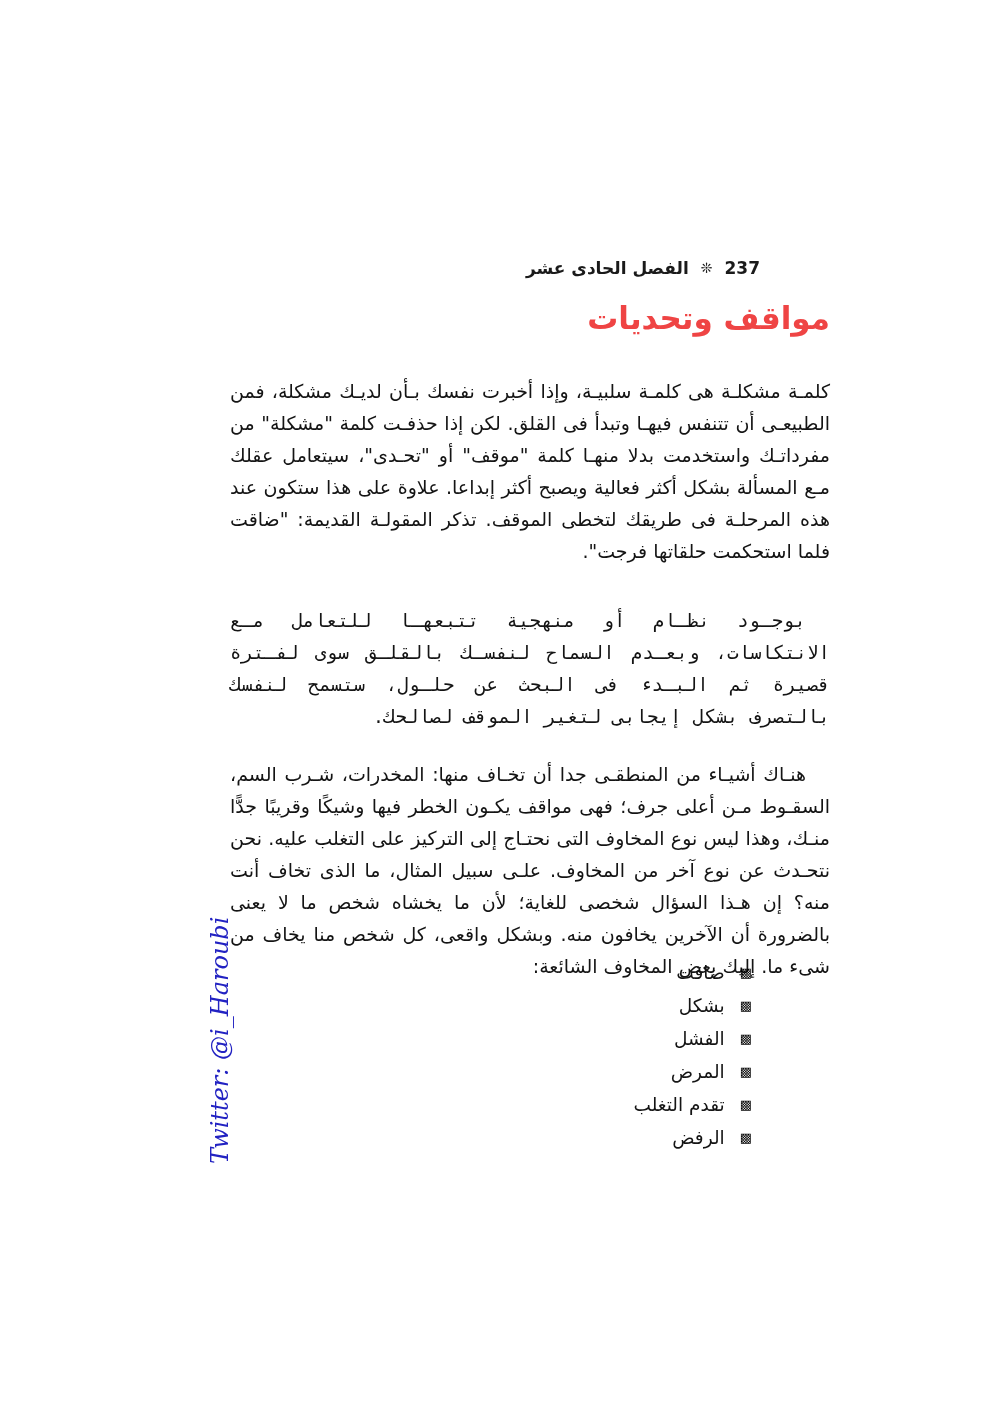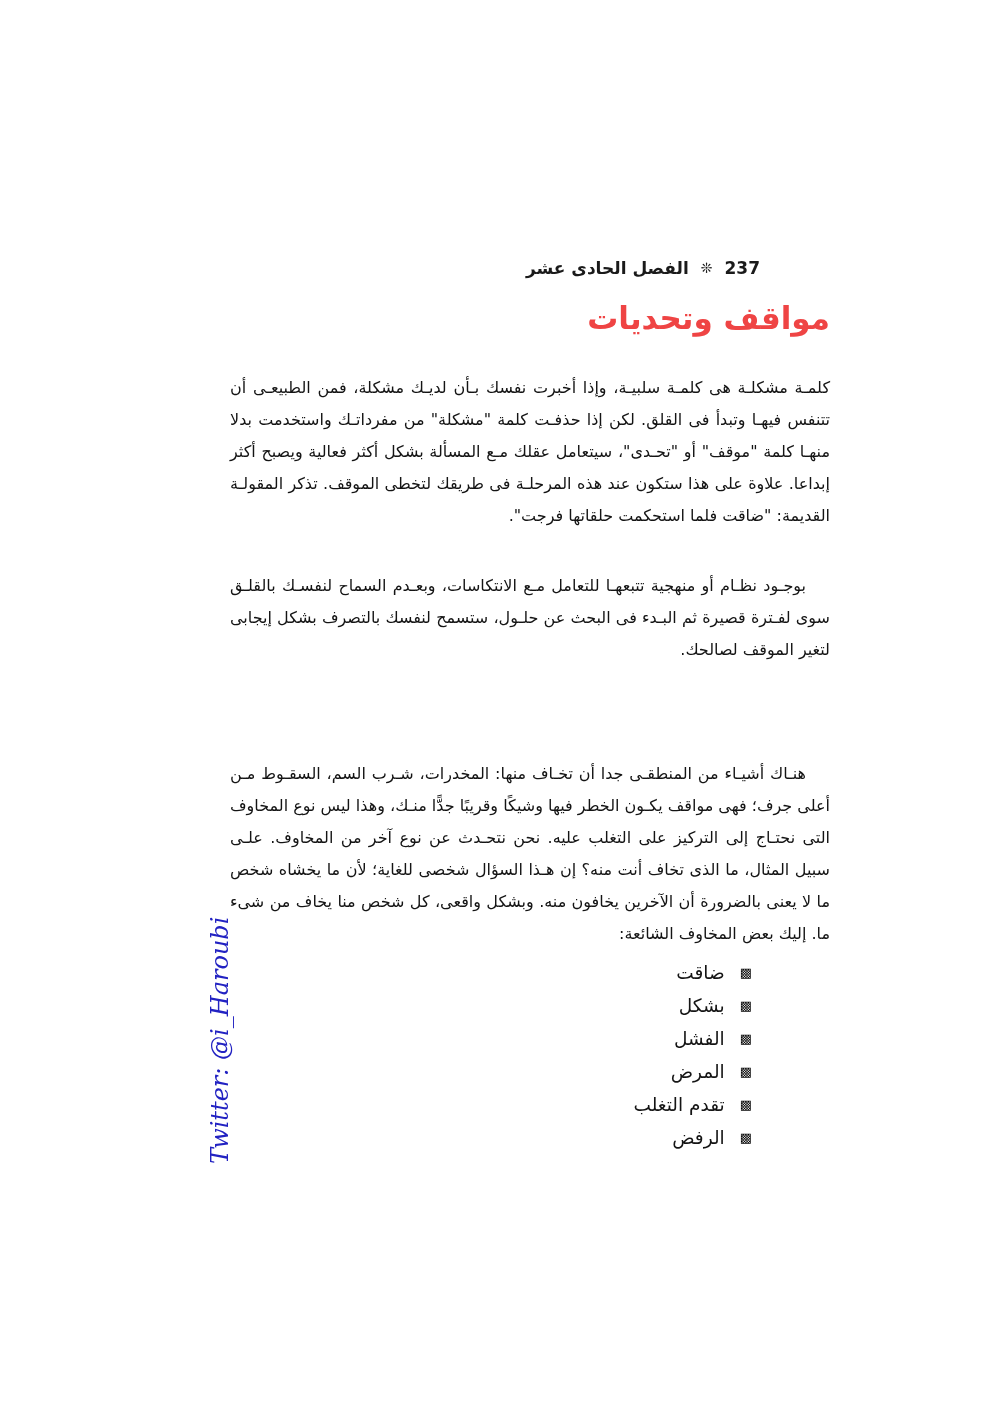--- a/index.html
+++ b/index.html
@@ -20,26 +20,26 @@
   .running-header .ornament { font-size:14px; font-weight:normal; }
   .section-heading {
     position:absolute; right:162px;
     font-size:31px; font-weight:bold; color:#ef4444;
     letter-spacing:0;
   }
   .h1 { top:300px; }
   .h2 { top:670px; }
   .para {
     position:absolute; right:162px; width:600px;
-    font-size:16px; line-height:32px;
+    font-size:19px; line-height:32px;
     text-align:justify; text-align-last:right;
     color:#141414;
   }
   .p1 { top:356px; }
-  .p2 { top:554px; text-indent:24px; }
+  .p2 { top:587px; text-indent:24px;font-family:Liberation Mono, monospace; }
   .p3 { top:726px; text-indent:24px;margin-top:32px; }
   .fears-list {
     position:absolute; top:956px; right:240px;
     display:flex; flex-direction:column;
   }
   .fear-row {
     display:flex; align-items:center; gap:15px;
     height:33px; font-size:18.5px; color:#141414;
   }
   .fear-bullet { font-size:13px; line-height:1; color:#000; }

